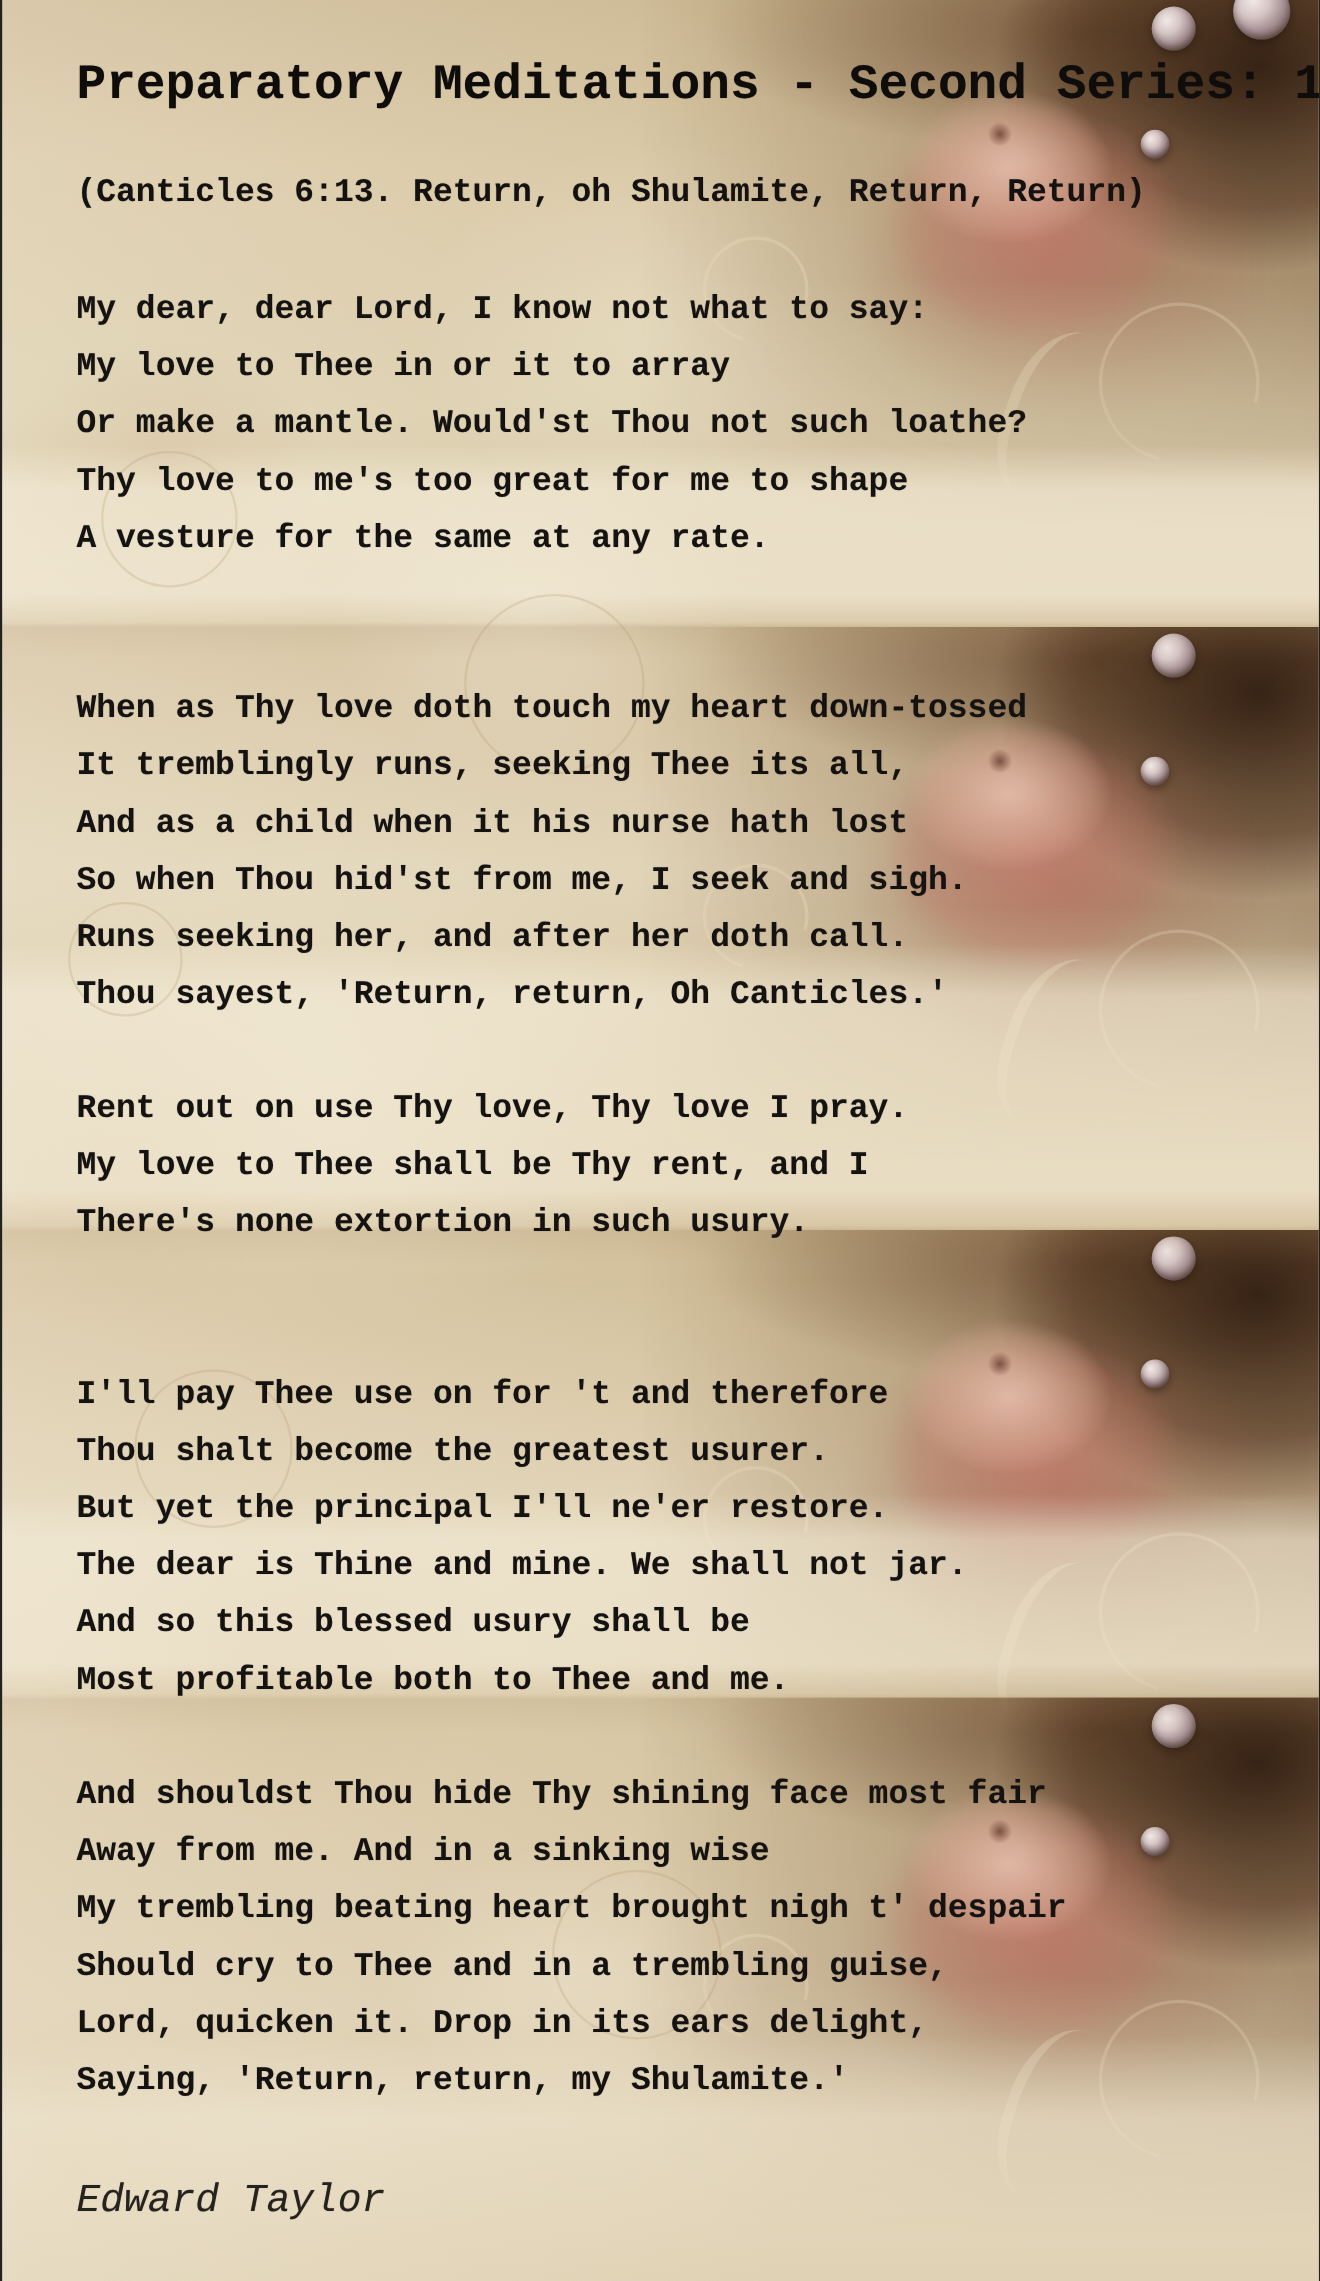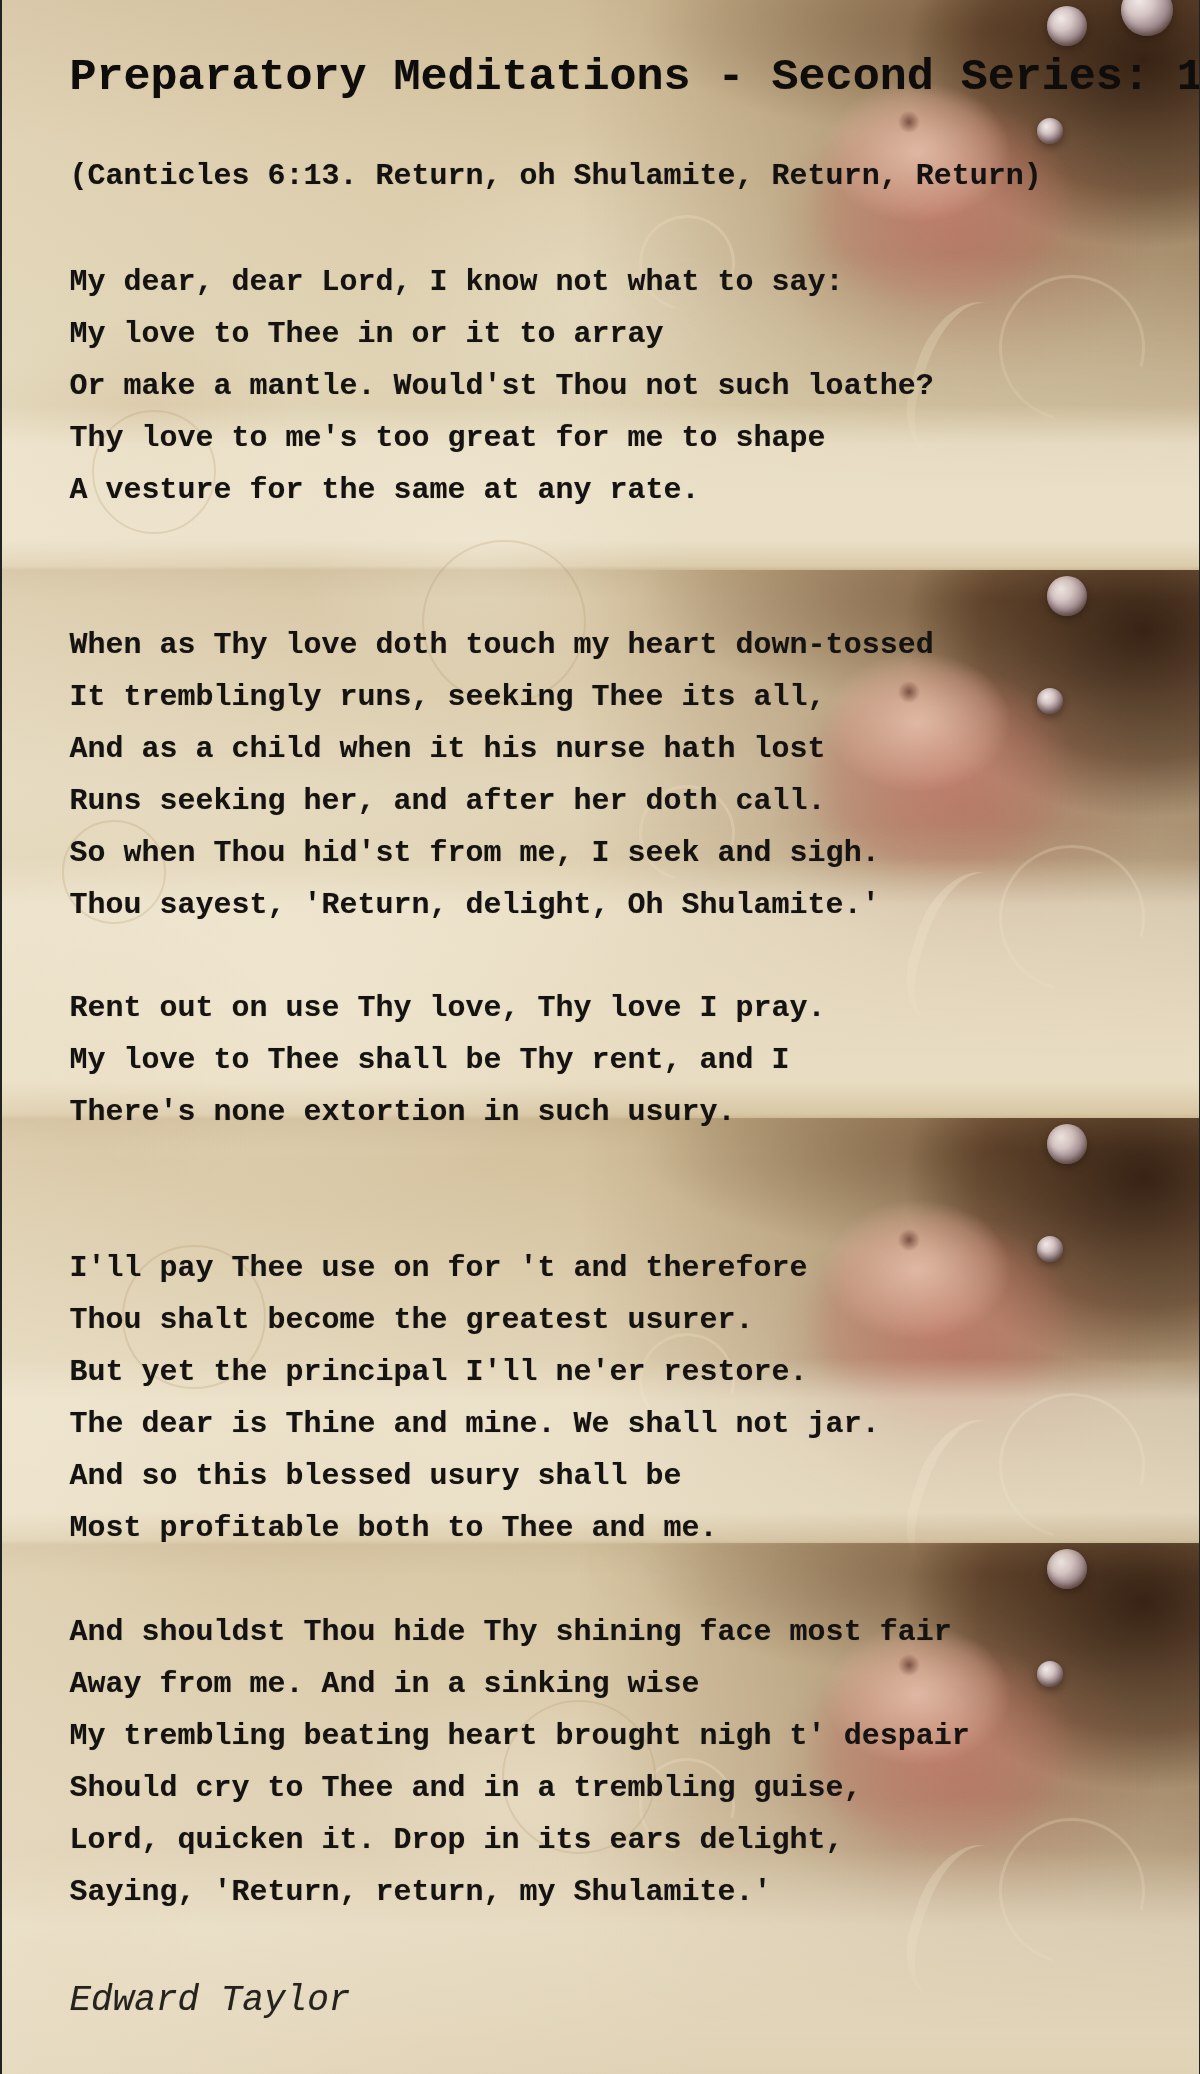--- a/index.html
+++ b/index.html
@@ -129,23 +129,23 @@
     <div class="line">My love to Thee in or it to array</div>
     <div class="line">Or make a mantle. Would'st Thou not such loathe?</div>
     <div class="line">Thy love to me's too great for me to shape</div>
     <div class="line">A vesture for the same at any rate.</div>
   </div>
 
   <div class="txt stanza" style="top:619px">
     <div class="line">When as Thy love doth touch my heart down-tossed</div>
     <div class="line">It tremblingly runs, seeking Thee its all,</div>
     <div class="line">And as a child when it his nurse hath lost</div>
+    <div class="line">So when Thou hid'st from me, I seek and sigh.</div>
     <div class="line">Runs seeking her, and after her doth call.</div>
-    <div class="line">So when Thou hid'st from me, I seek and sigh.</div>
-    <div class="line">Thou sayest, 'Return, delight, Oh Shulamite.'</div>
+    <div class="line">Thou sayest, 'Return, return, Oh Canticles.'</div>
   </div>
 
   <div class="txt stanza" style="top:982px">
     <div class="line">Rent out on use Thy love, Thy love I pray.</div>
     <div class="line">My love to Thee shall be Thy rent, and I</div>
     <div class="line">There's none extortion in such usury.</div>
   </div>
 
   <div class="txt stanza" style="top:1242px">
     <div class="line">I'll pay Thee use on for 't and therefore</div>

